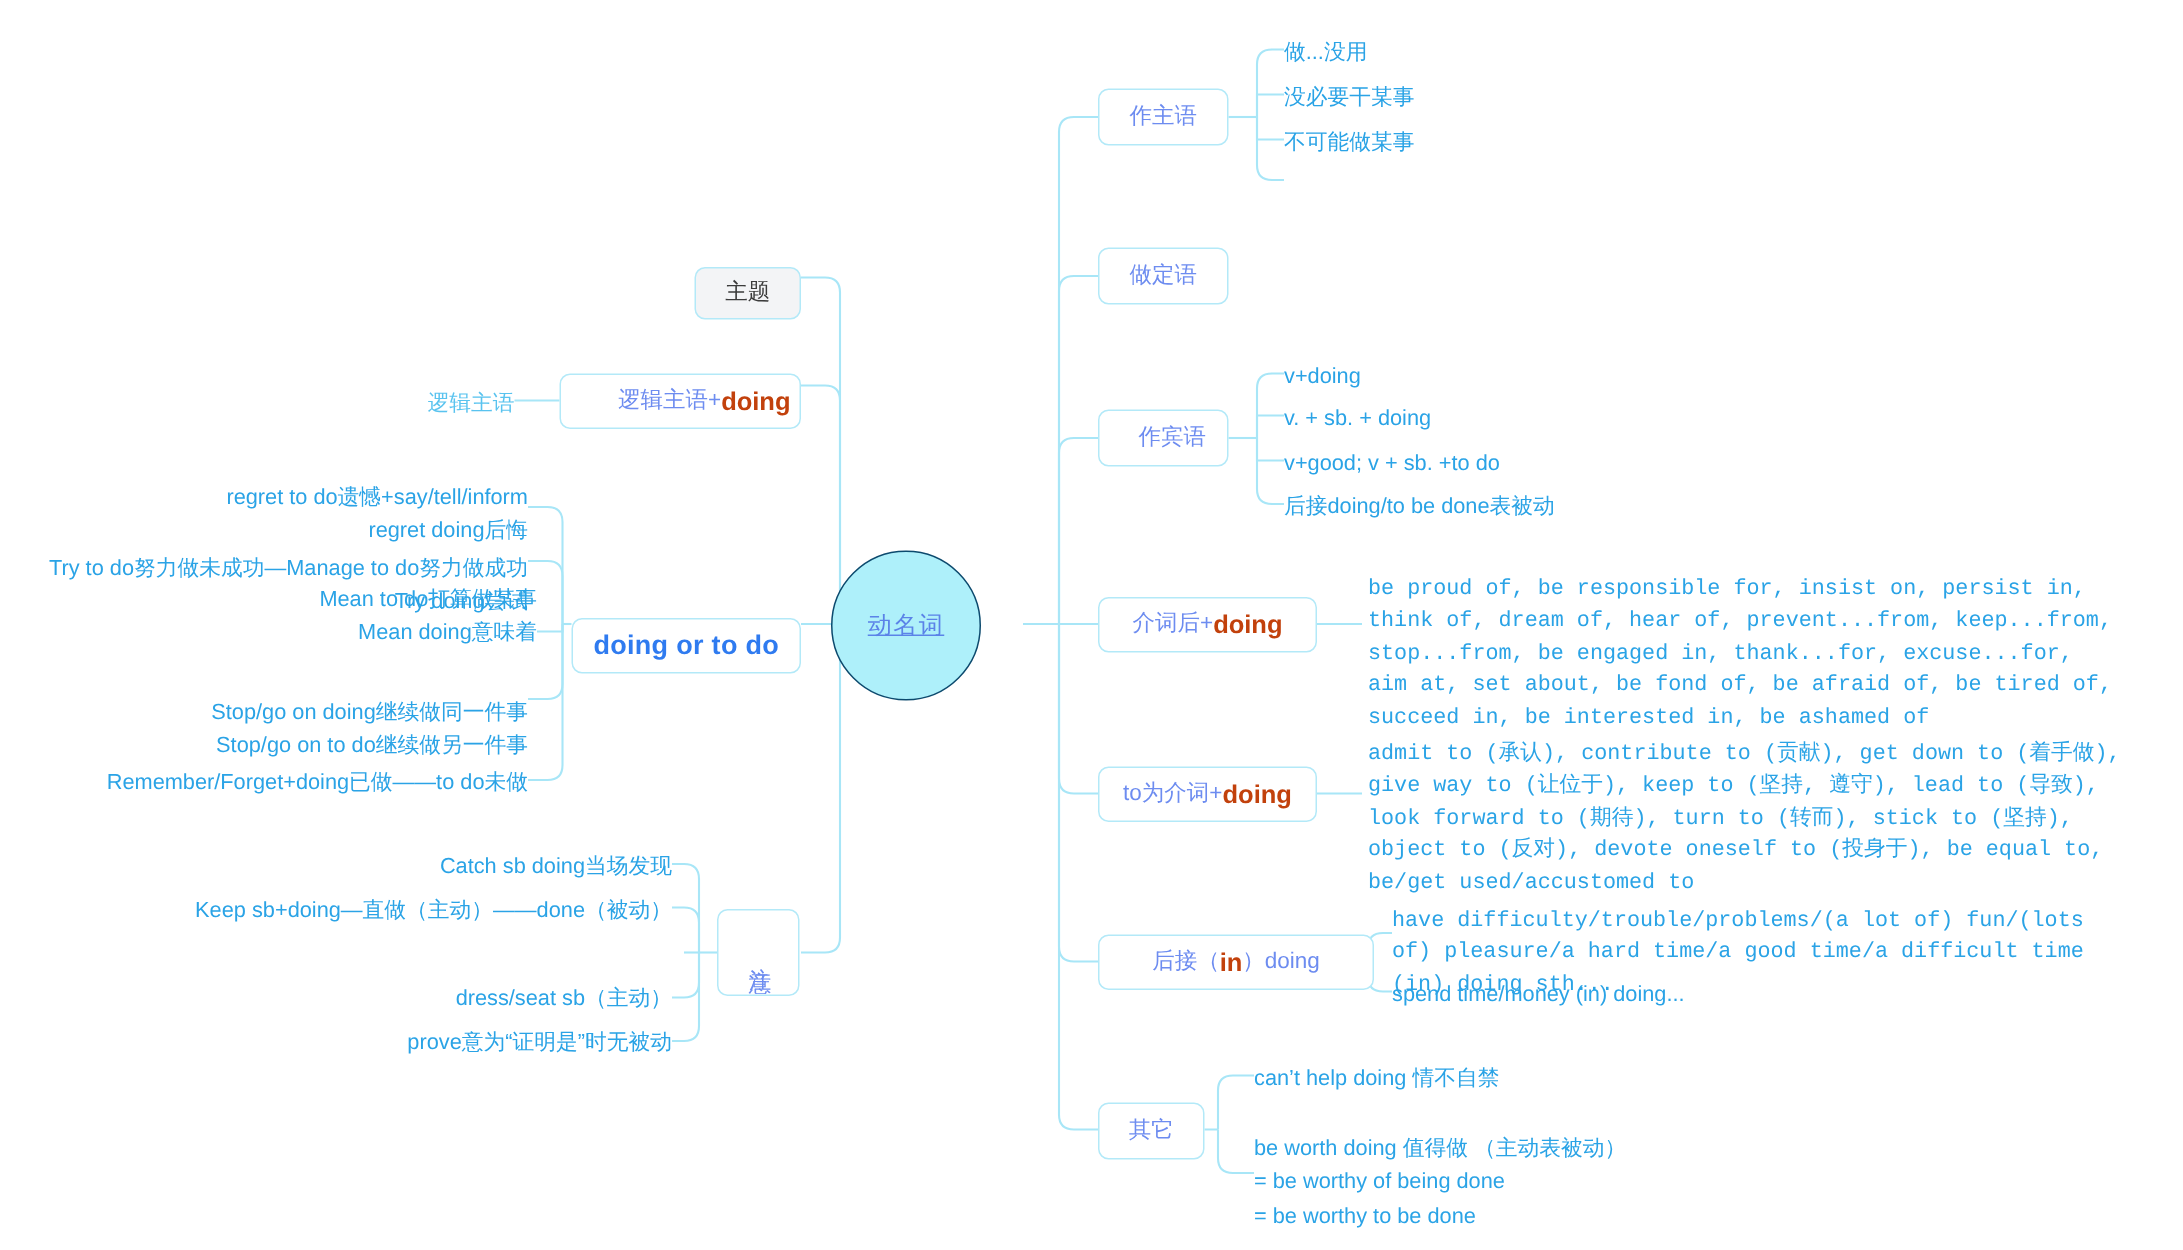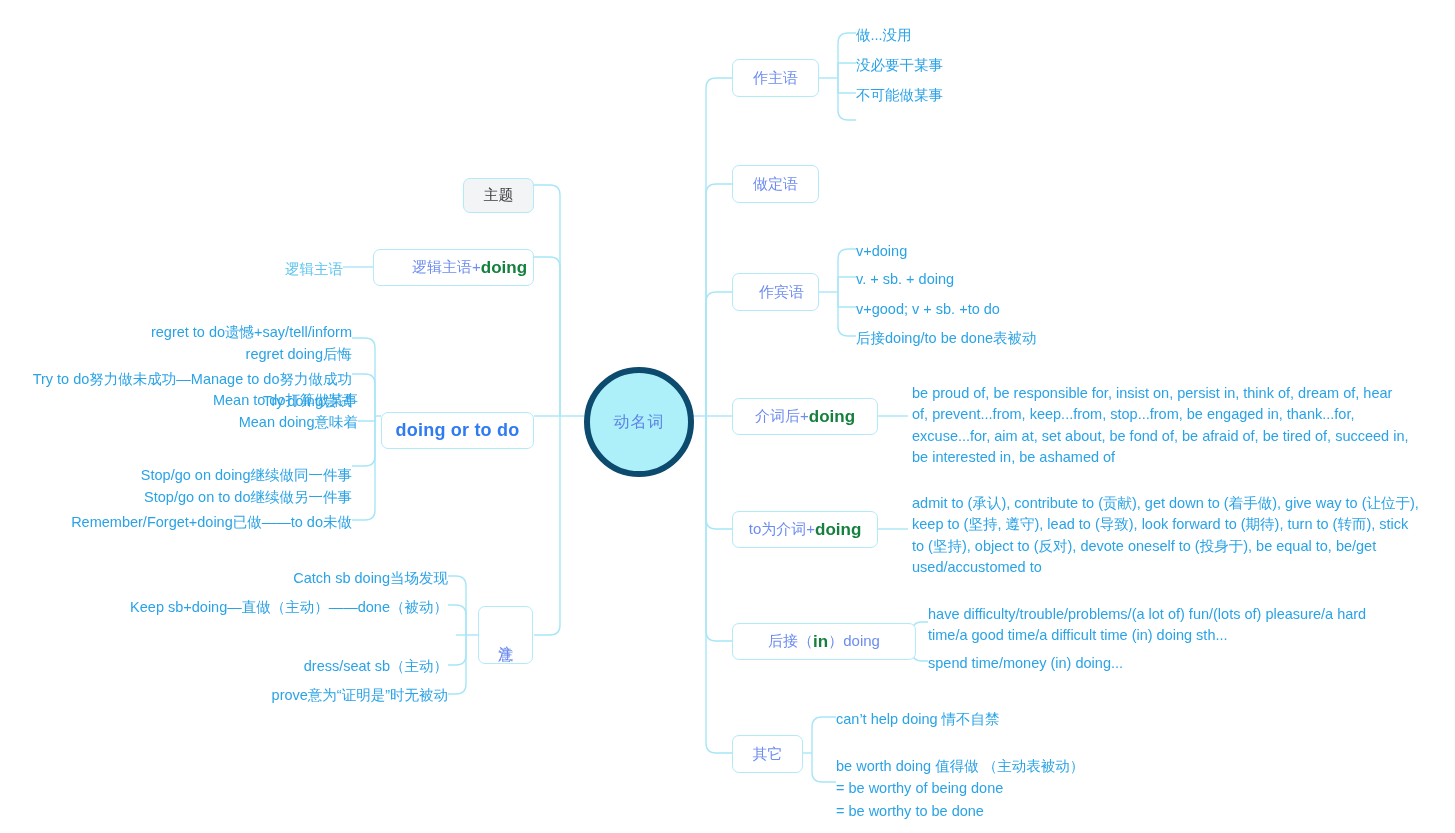--- a/index.html
+++ b/index.html
@@ -26,31 +26,32 @@
   }
   svg.connectors path {
     fill: none;
     stroke: #a8e6f7;
     stroke-width: 1.4;
   }
 
   
   .center-node {
     position: absolute;
-    left: 584px; top: 367px;
+    left: 554px; top: 367px;
     width: 98px; height: 98px;
     border-radius: 50%;
     background: #aef0fa;
-    border: 6px solid #0c4a6e;
+    border: 1px solid #0c4a6e;
     display: flex;
     align-items: center;
     justify-content: center;
     font-size: 16px;
     color: #5b83e8;
     letter-spacing: 1px;
+    text-decoration: underline;
   }
 
   
   .node {
     position: absolute;
     box-sizing: border-box;
     background: #ffffff;
     border: 1.5px solid #b3e9f8;
     border-radius: 7px;
     display: flex;
@@ -67,21 +68,21 @@
     background: #f3f4f6;
     color: #3b3b3b;
     border-color: #b3e9f8;
     text-align: center;
   }
   .node.bold-mix {
     font-size: 15px;
   }
   .node .en {
     font-weight: bold;
-    color: #15803d;
+    color: #c2410c;
     font-size: 17px;
   }
   .node.all-bold {
     font-weight: bold;
     color: #2f7bf0;
     font-size: 18px;
     letter-spacing: .2px;
   }
   .node.stacked {
     white-space: normal;
@@ -93,21 +94,21 @@
   .leaf {
     position: absolute;
     color: #2aa3e6;
     font-size: 14.5px;
     line-height: 1.55;
     white-space: pre-line;
   }
   .leaf.right { text-align: left; }
   .leaf.left  { text-align: right; }
   .leaf.pale  { color: #59c3ef; }
-  .leaf.wrap  { white-space: normal; }
+  .leaf.wrap  { white-space: normal; font-family: Liberation Mono, monospace; }
 </style>
 </head>
 <body>
 
 <div id="map">
 
   <svg class="connectors" viewBox="0 0 1455 833">
 
     <path d="M584,416 L560,416"></path>
     <path d="M682,416 L706,416"></path>

